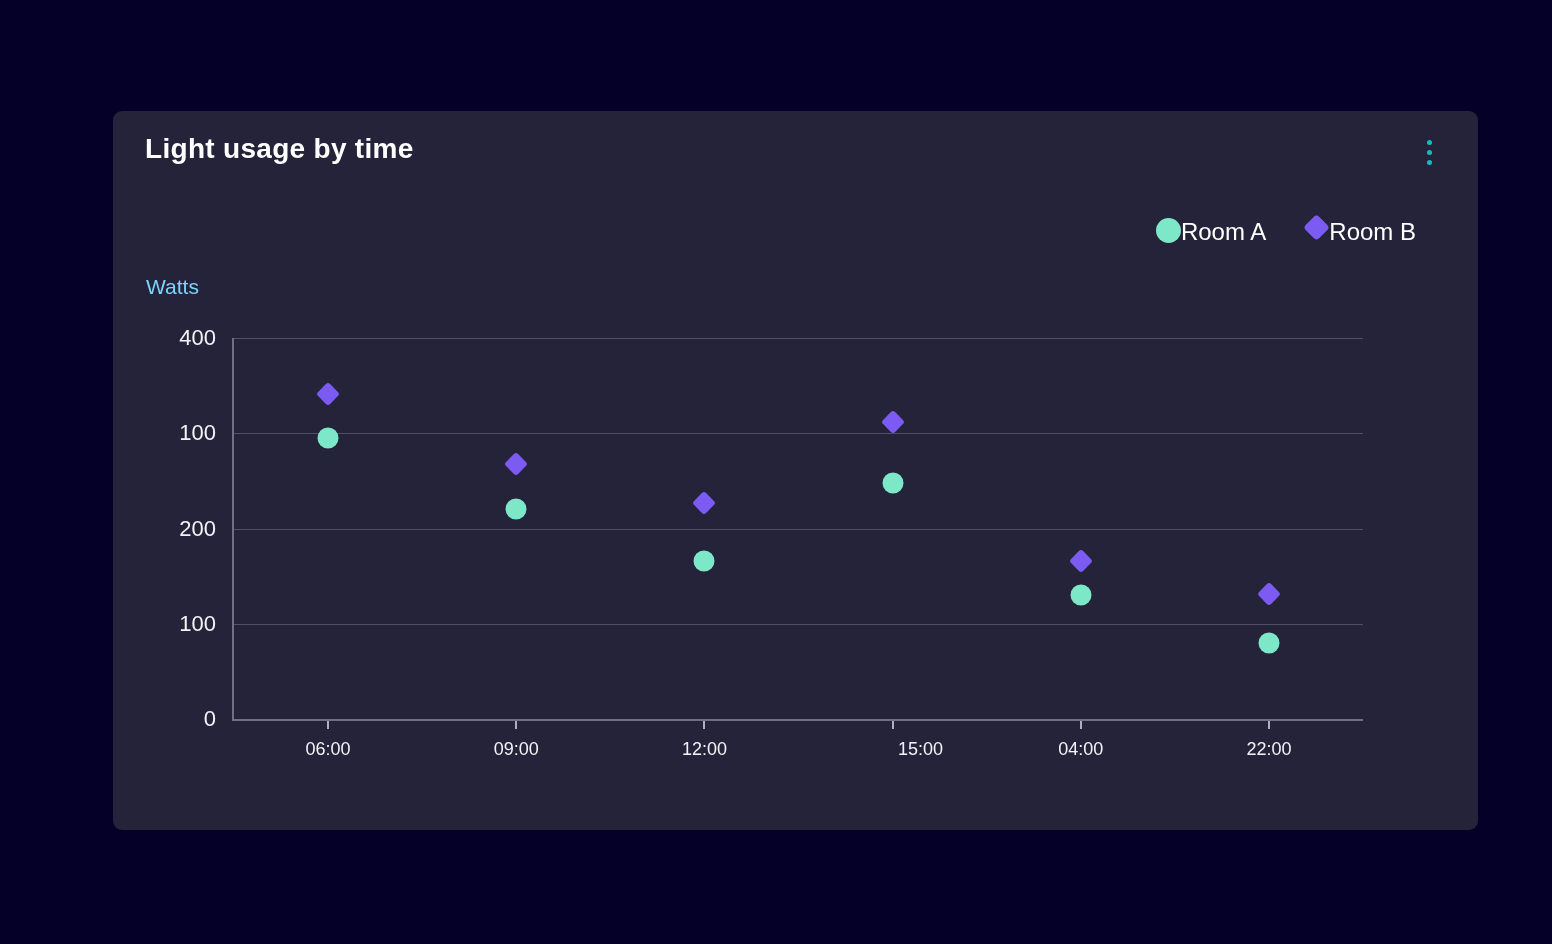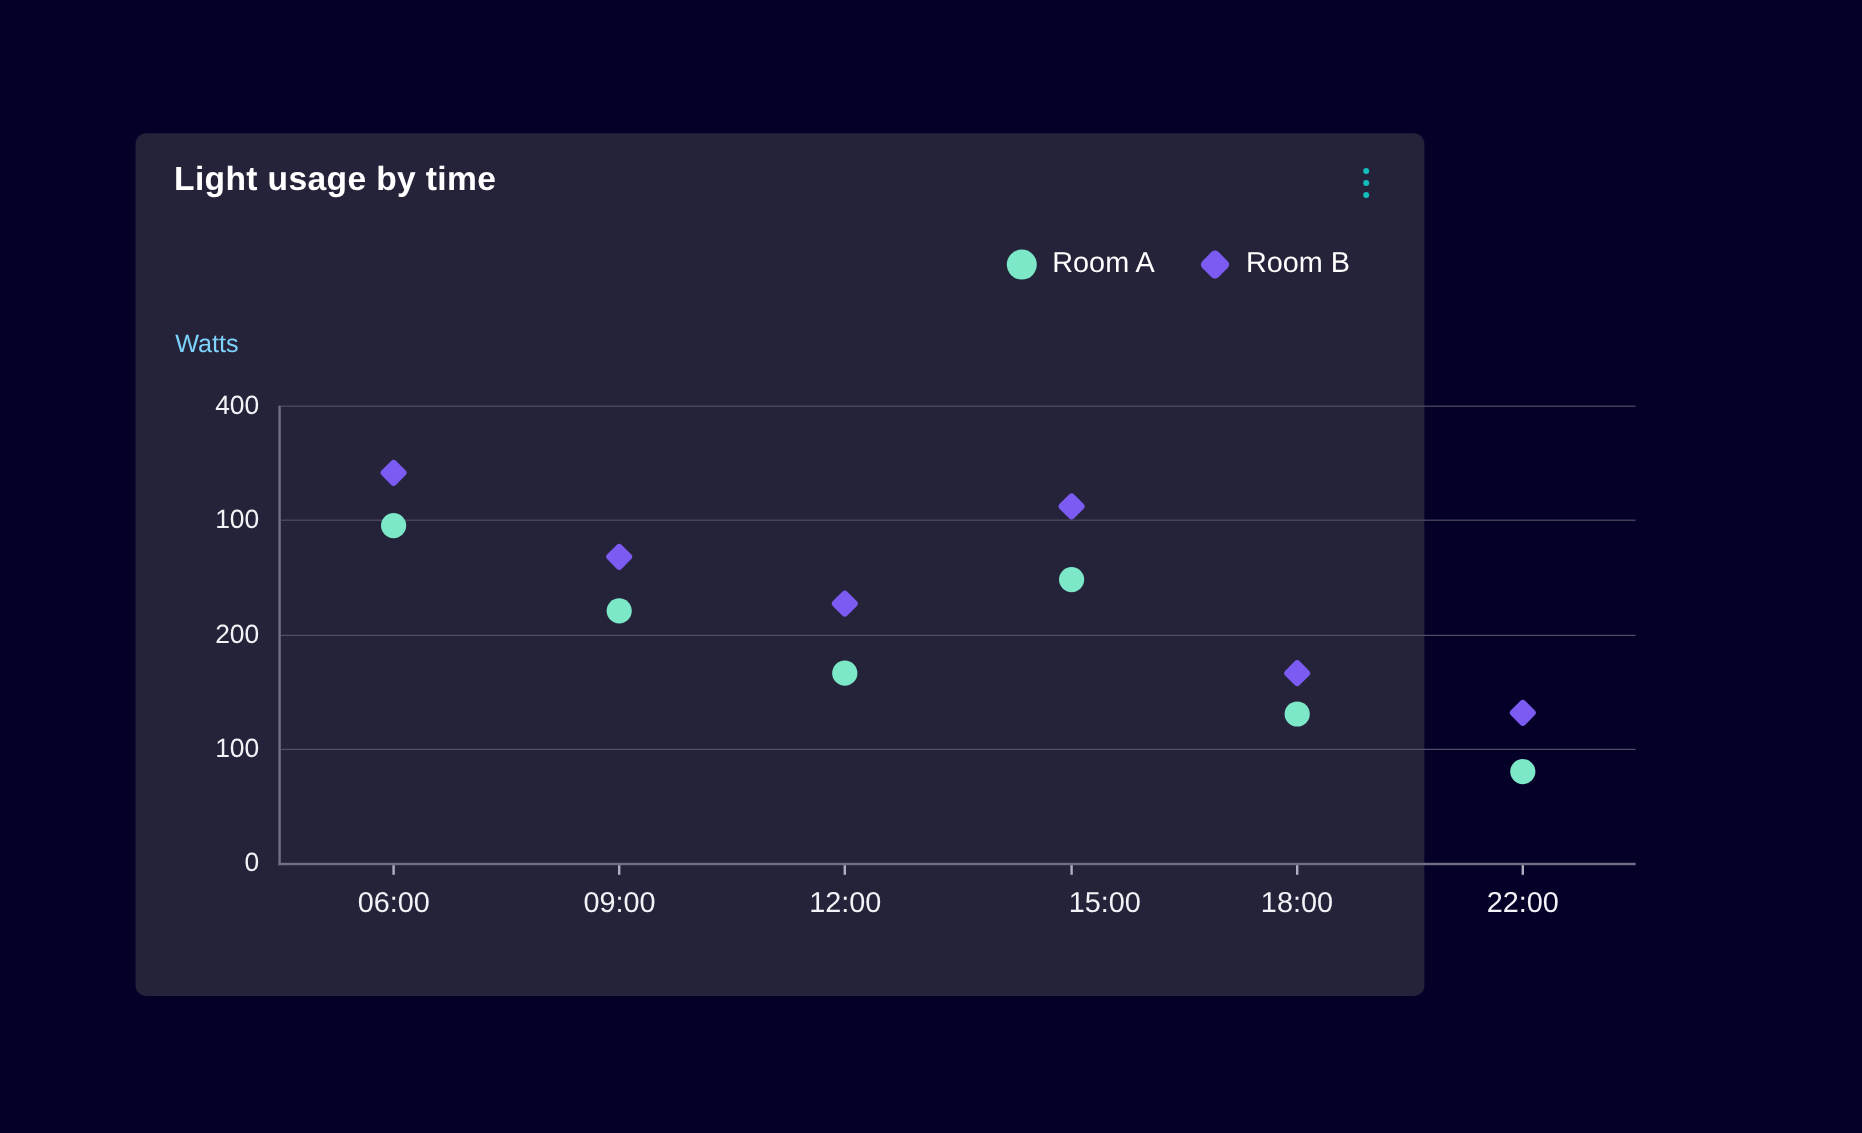--- a/index.html
+++ b/index.html
@@ -6,21 +6,21 @@
   html, body { width: 1552px; height: 944px; }
   body {
     background: #050027;
     font-family: "Liberation Sans", sans-serif;
     position: relative;
     overflow: hidden;
   }
   .card {
     position: absolute;
     left: 113px; top: 111px;
-    width: 1074px; height: 719px;
+    width: 1365px; height: 719px;
     background: #252339;
     border-radius: 9px;
   }
   .title {
     position: absolute;
     left: 32px; top: 22px;
     font-size: 28px;
     font-weight: 700;
     color: #ffffff;
     letter-spacing: 0.3px;
@@ -44,23 +44,22 @@
   }
   .legend {
     position: absolute;
     top: 95px; right: 62px;
     display: flex;
     align-items: center;
     gap: 38px;
   }
   .legend-item {
     display: flex;
-    align-items: center;
-    gap: 13px;
     cursor: pointer;
+    margin-top: 12px;
   }
   .legend-label {
     font-size: 24px;
     color: #ffffff;
   }
   .legend-marker.circle {
     width: 25px; height: 25px;
     border-radius: 50%;
   }
   .legend-marker.diamond {
@@ -103,21 +102,21 @@
     width: 2px; height: 8px;
     margin-top: 2px;
     background: #aeaec0;
     transform: translateX(-50%);
   }
   .xtick-label {
     position: absolute;
     top: 100%;
     margin-top: 20px;
     transform: translateX(-50%);
-    font-size: 24px;
+    font-size: 18px;
     color: #f2f3f7;
     white-space: nowrap;
   }
   .pt {
     position: absolute;
   }
   .pt.circle {
     width: 21px; height: 21px;
     border-radius: 50%;
     transform: translate(-50%, -50%);
@@ -166,21 +165,21 @@
       <div class="ytick-label" style="top: 0%;">400</div>
       <div class="xtick-mark" style="left: 8.33333%;"></div>
       <div class="xtick-label" style="left: 8.33333%;">06:00</div>
       <div class="xtick-mark" style="left: 25%;"></div>
       <div class="xtick-label" style="left: 25%;">09:00</div>
       <div class="xtick-mark" style="left: 41.6667%;"></div>
       <div class="xtick-label" style="left: 41.6667%;">12:00</div>
       <div class="xtick-mark" style="left: 58.3333%;"></div>
       <div class="xtick-label" style="left: 58.3333%; margin-left: 28px;">15:00</div>
       <div class="xtick-mark" style="left: 75%;"></div>
-      <div class="xtick-label" style="left: 75%;">18:00</div>
+      <div class="xtick-label" style="left: 75%;">04:00</div>
       <div class="xtick-mark" style="left: 91.6667%;"></div>
       <div class="xtick-label" style="left: 91.6667%;">22:00</div>
       <div class="pt circle" style="left: 8.33333%; top: 26.25%; background: rgb(124, 232, 200);"></div>
       <div class="pt circle" style="left: 25%; top: 45%; background: rgb(124, 232, 200);"></div>
       <div class="pt circle" style="left: 41.6667%; top: 58.5%; background: rgb(124, 232, 200);"></div>
       <div class="pt circle" style="left: 58.3333%; top: 38%; background: rgb(124, 232, 200);"></div>
       <div class="pt circle" style="left: 75%; top: 67.5%; background: rgb(124, 232, 200);"></div>
       <div class="pt circle" style="left: 91.6667%; top: 80%; background: rgb(124, 232, 200);"></div>
       <div class="pt diamond" style="left: 8.33333%; top: 14.75%; background: rgb(123, 91, 242);"></div>
       <div class="pt diamond" style="left: 25%; top: 33%; background: rgb(123, 91, 242);"></div>

